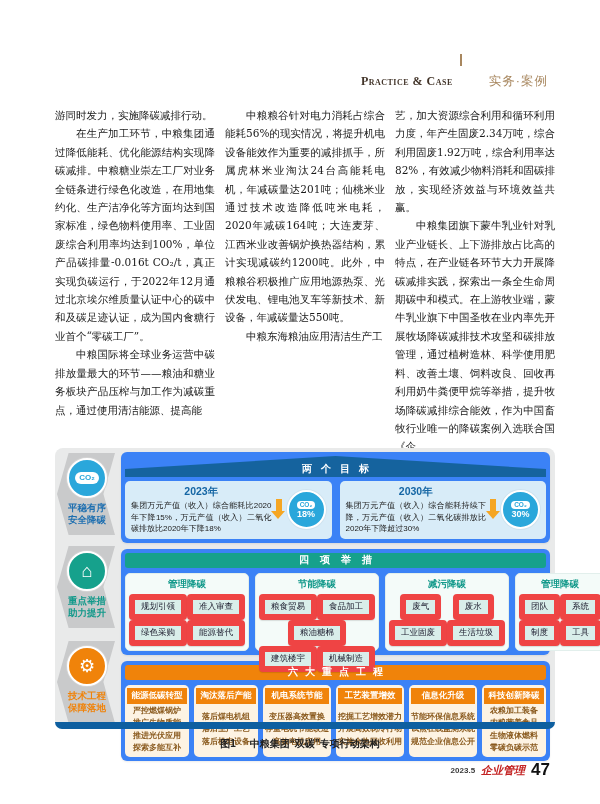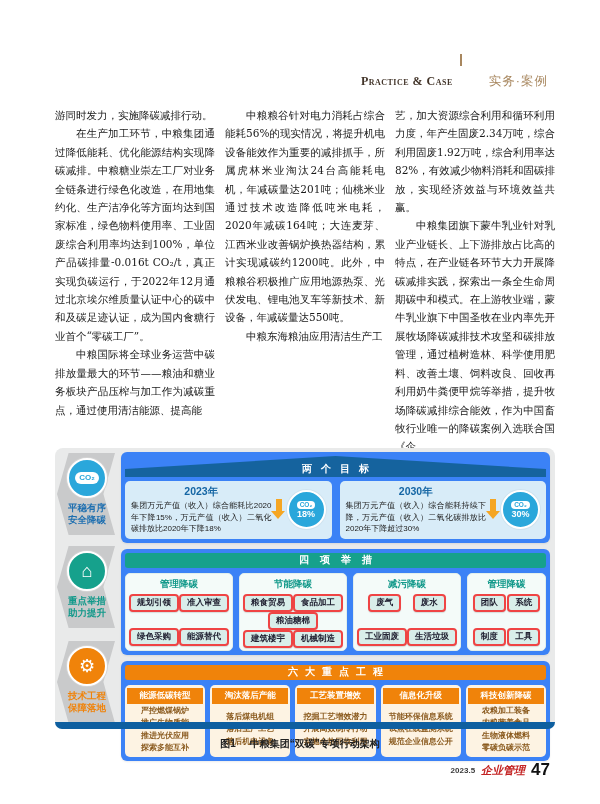--- a/index.html
+++ b/index.html
@@ -65,22 +65,22 @@
         color:#fff;font-weight:bold;font-size:10px;}
   .band-teal{background:#16a18c;letter-spacing:11px;text-indent:11px;}
   .band-orange{background:#f0830a;letter-spacing:7px;text-indent:7px;}
 
   .mrow{display:flex;gap:6px;margin-top:5px;}
   .mcol{flex:1;background:#f4fbf9;border:1px solid #e2efec;border-radius:5px;padding:3px 3px 4px;}
   .mcol.wide{flex:1.18;}
   .mhead{text-align:center;color:#12998a;font-weight:bold;font-size:9.5px;margin:1px 0 3px;}
   .mrows{height:52px;display:flex;flex-direction:column;justify-content:space-between;}
   .prow{display:flex;justify-content:space-evenly;}
-  .pill{background:#d9eeea;border:2px solid #ef4444;box-shadow:0 1px 1px rgba(0,0,0,.12);
-        border-radius:4px;padding:1px 6px;font-size:8.5px;color:#223;white-space:nowrap;font-weight:bold;}
+  .pill{background:#d9eeea;border:6px solid #ef4444;box-shadow:0 1px 1px rgba(0,0,0,.12);
+        border-radius:4px;padding:1px 6px;font-size:8.5px;color:#223;white-space:nowrap;}
 
   .pjrow{display:flex;gap:5px;margin-top:5px;}
   .pcol{flex:1;background:#fdf3e3;border-radius:5px;padding:3px 2px;display:flex;flex-direction:column;}
   .phead{background:#f0830a;color:#fff;font-weight:bold;font-size:8.5px;border-radius:0;
          padding:2px 2px;text-align:center;white-space:nowrap;}
   .pitems{flex:1;display:flex;flex-direction:column;justify-content:center;gap:2px;margin-top:2px;height:52px;}
   .pitem{color:#8a5a1e;font-weight:bold;font-size:8px;line-height:10.5px;text-align:center;white-space:nowrap;}
 
   .caption{position:absolute;left:0;right:0;top:737px;text-align:center;font-weight:bold;
            font-size:10px;color:#222;}
@@ -269,20 +269,28 @@
           </div>
           <div class="pcol">
             <div class="phead">淘汰落后产能</div>
             <div class="pitems">
               <div class="pitem">落后煤电机组</div>
               <div class="pitem">落后生产工艺</div>
               <div class="pitem">落后机电设备</div>
             </div>
           </div>
           <div class="pcol">
+            <div class="phead">机电系统节能</div>
+            <div class="pitems">
+              <div class="pitem">变压器高效置换</div>
+              <div class="pitem">存量电机节能改造</div>
+              <div class="pitem">高效电机应用</div>
+            </div>
+          </div>
+          <div class="pcol">
             <div class="phead">工艺装置增效</div>
             <div class="pitems">
               <div class="pitem">挖掘工艺增效潜力</div>
               <div class="pitem">开展高效制冷行动</div>
               <div class="pitem">实施余热回收利用</div>
             </div>
           </div>
           <div class="pcol">
             <div class="phead">信息化升级</div>
             <div class="pitems">

